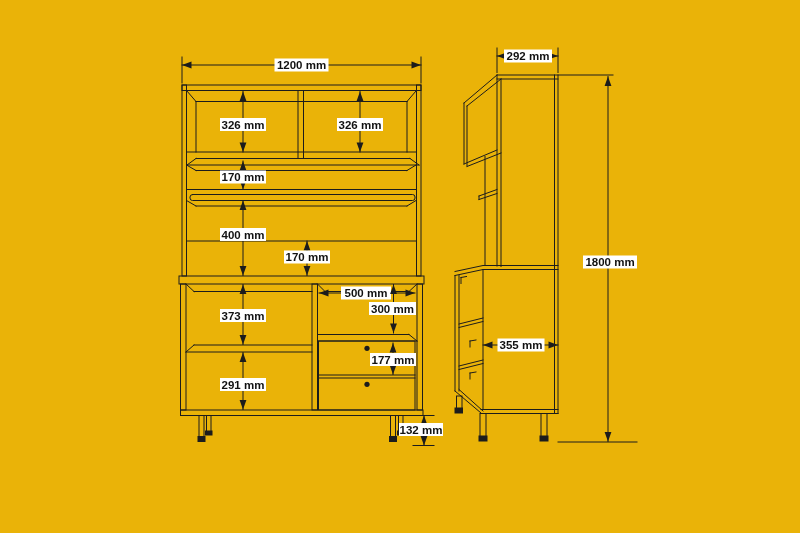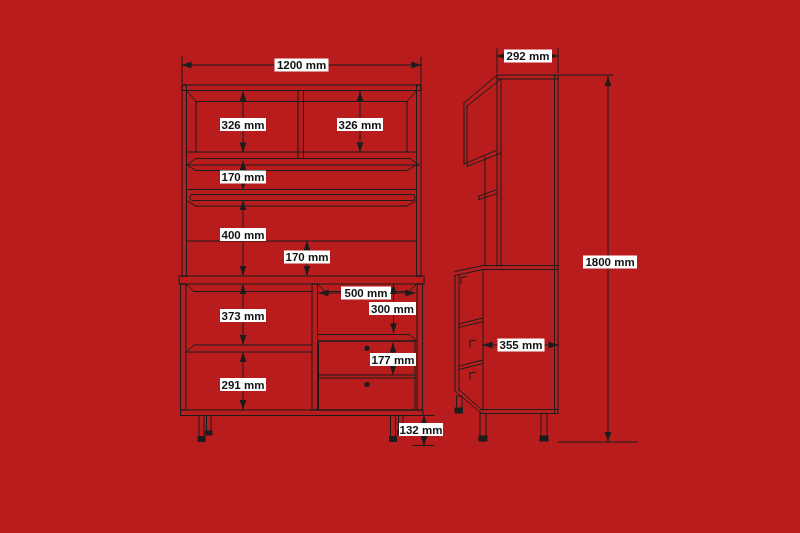--- a/index.html
+++ b/index.html
@@ -1,16 +1,16 @@
 <!DOCTYPE html>
 <html><head>
 <meta charset="utf-8">
 <style>
   html,body{margin:0;padding:0;background:#ffffff;}
-  .stage{position:relative;width:800px;height:533px;background:#b91c1c;overflow:hidden;
+  .stage{position:relative;width:800px;height:533px;background:#eab308;overflow:hidden;
          font-family:"Liberation Sans",sans-serif;}
   svg{display:block;}
   .ln{fill:none;stroke:#1c1c1c;stroke-width:1;stroke-linecap:square;}
   .fil{fill:#1c1c1c;stroke:none;}
   .lbl-bg{fill:#ffffff;stroke:none;}
   .dim{font:700 11.5px "Liberation Sans",sans-serif;fill:#111111;text-anchor:middle;}
 </style>
 </head>
 <body>
 

